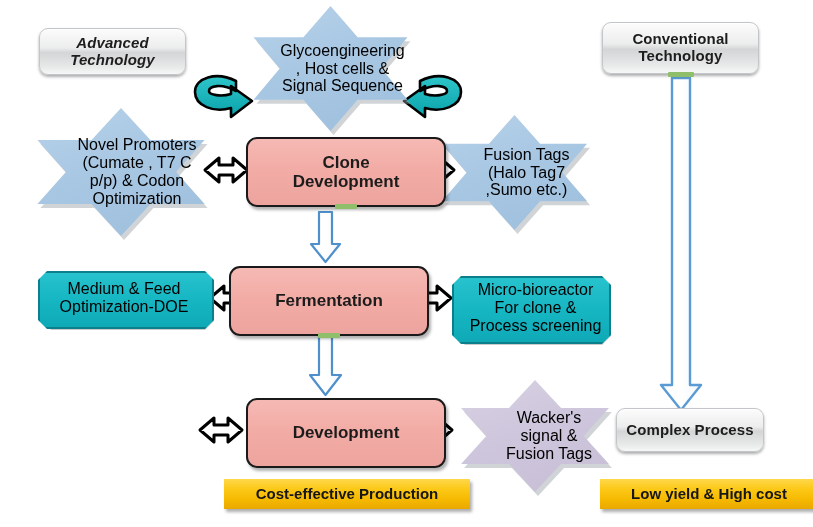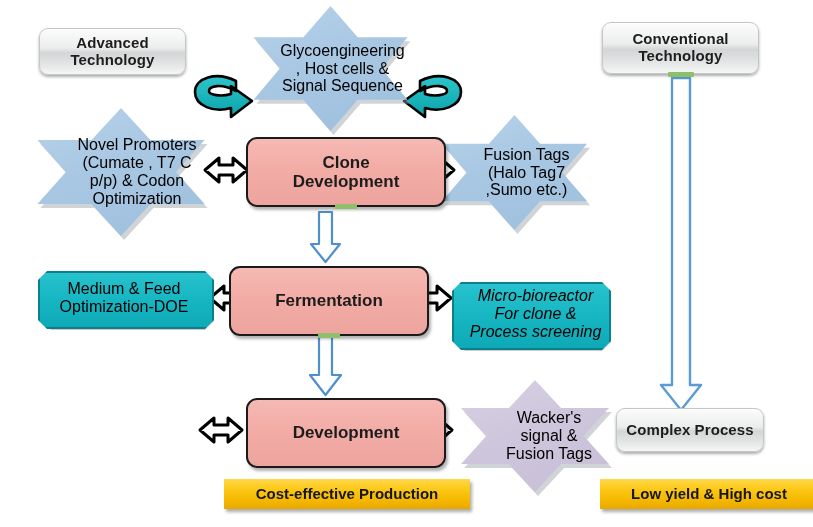--- a/index.html
+++ b/index.html
@@ -161,21 +161,21 @@
 
     <g>
       <path d="M319,335 L332,335 L332,375 L341,375 L325.5,395 L310,375 L319,375 Z" fill="url(#blueArrowFill)" stroke="#4f8fcb" stroke-width="2.2" stroke-linejoin="round"></path>
     </g>
 
     <g>
       <path d="M672,78 L690,78 L690,385 L701,385 L681,410 L661,385 L672,385 Z" fill="url(#blueArrowFill)" stroke="#5b9bd5" stroke-width="2.4" stroke-linejoin="round"></path>
     </g>
   </svg>
 
-  <div class="abs plate" style="left:39px;top:28px;width:145px;height:45px;">
+  <div class="abs plate" style="left:39px;top:28px;width:145px;height:45px;font-style:italic;">
     <span class="ctext">Advanced
 Technology</span>
   </div>
 
   <div class="abs plate" style="left:602px;top:22px;width:155px;height:50px;">
     <span class="ctext">Conventional
 Technology</span>
     <span class="abs" style="left:50%;transform:translateX(-50%);bottom:-4px;width:26px;height:5px;background:#8fbf6a;border-radius:1px;"></span>
   </div>
 
@@ -215,21 +215,21 @@
     <div class="abs snip" style="left:0;top:0;width:172px;height:54px;"></div>
     <span class="ctext" style="padding:0 0;">Medium &amp; Feed
 Optimization-DOE</span>
   </div>
 
   <div class="abs process" style="left:229px;top:266px;width:164px;height:66px;">
     <span class="ctext">Fermentation</span>
     <span class="greenfoot"></span>
   </div>
 
-  <div class="abs" style="left:452px;top:282px;width:155px;height:64px;font-style:italic;">
+  <div class="abs" style="left:452px;top:276px;width:155px;height:64px;">
     <div class="abs snip-shadow" style="left:4px;top:5px;width:155px;height:64px;"></div>
     <div class="abs snip" style="left:0;top:0;width:155px;height:64px;"></div>
     <span class="ctext" style="padding:0 6px;">Micro-bioreactor
 For clone &amp;
 Process screening</span>
   </div>
 
 
   <div class="abs process" style="left:246px;top:398px;width:164px;height:66px;">
     <span class="ctext">Development</span>

